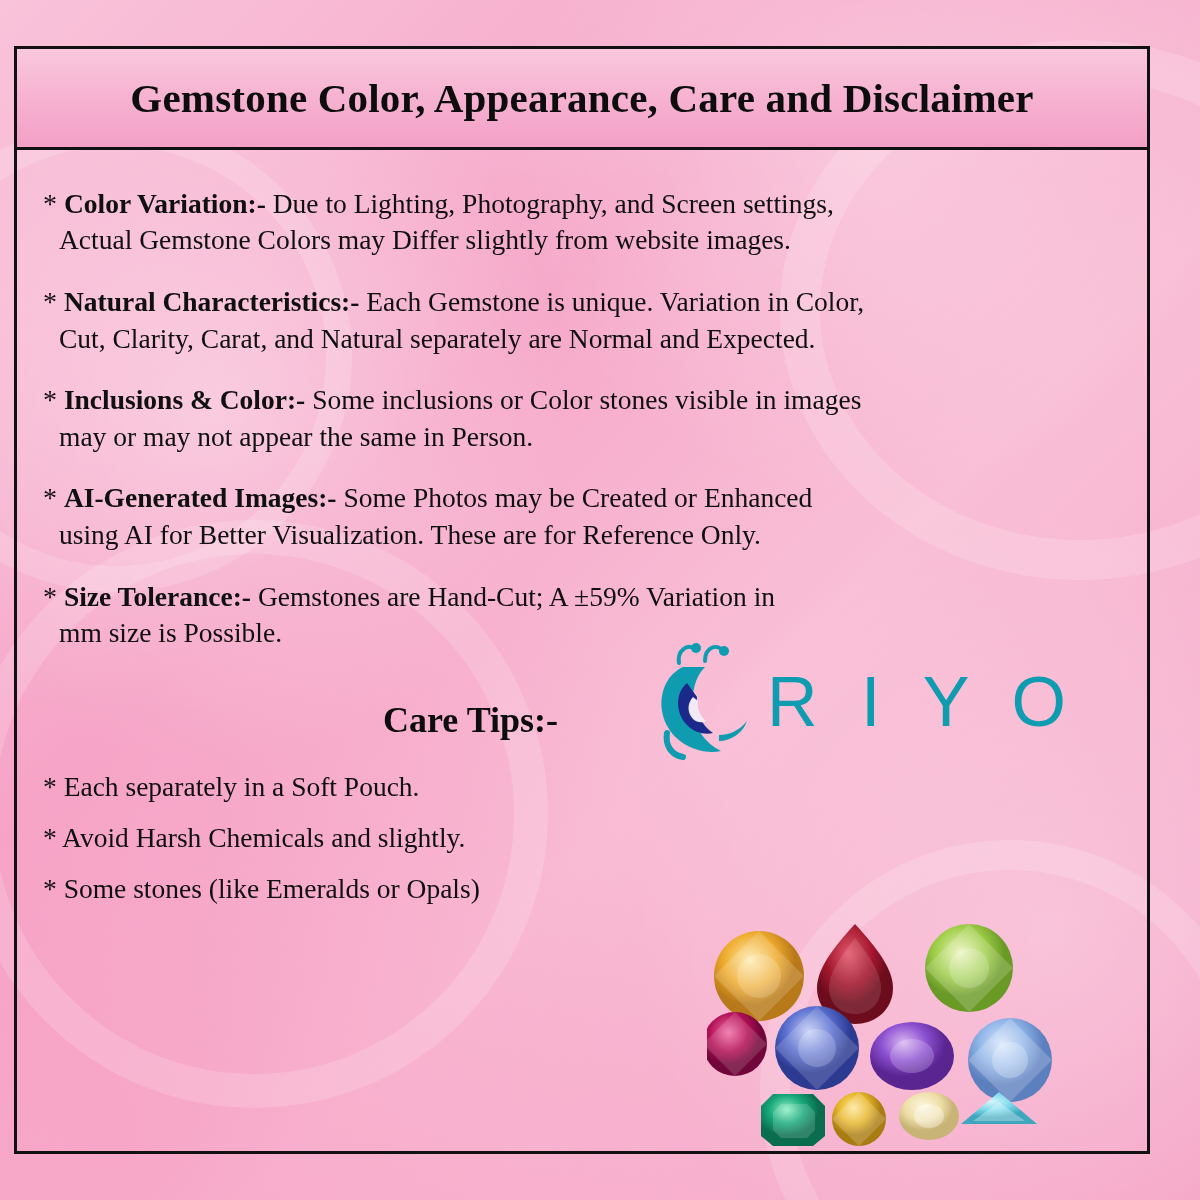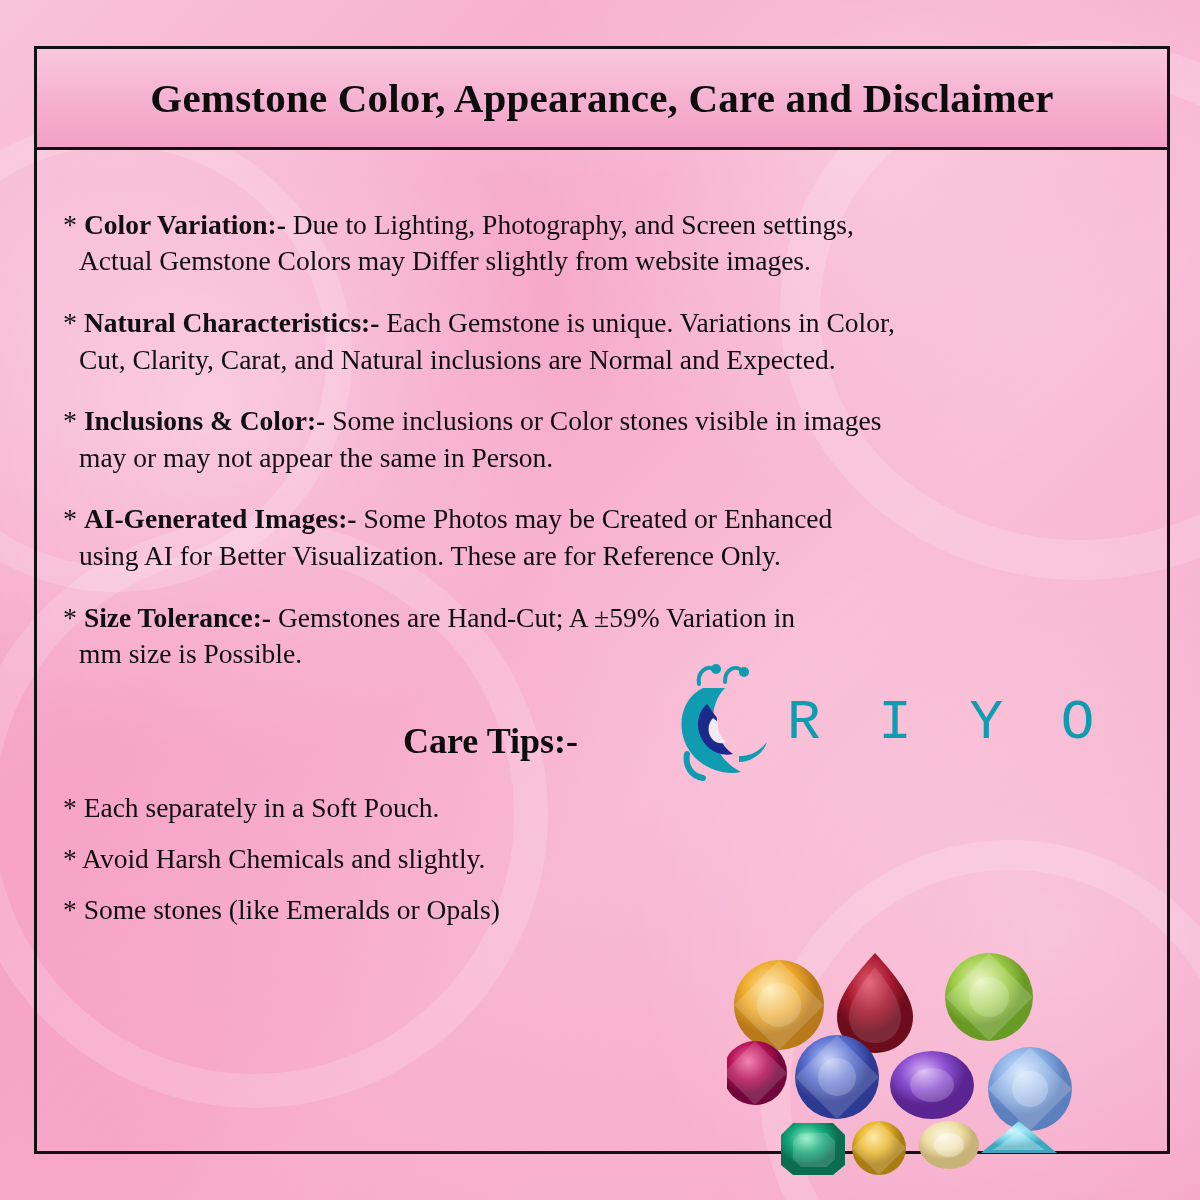--- a/index.html
+++ b/index.html
@@ -33,21 +33,21 @@
     border: 26px solid rgba(255,255,255,0.16);
     pointer-events: none;
   }
   .swirl.s1 { left: -120px; top: 120px; width: 420px; height: 420px; }
   .swirl.s2 { left: -40px; top: 520px; width: 520px; height: 520px; border-width: 34px; }
   .swirl.s3 { right: -180px; top: 40px; width: 520px; height: 460px; border-width: 40px; }
   .swirl.s4 { right: -60px; bottom: -140px; width: 440px; height: 440px; border-width: 30px; }
 
   #card {
     position: absolute;
-    left: 34px;
+    left: 14px;
     top: 46px;
     width: 1136px;
     height: 1108px;
     border: 3px solid #111;
     box-sizing: border-box;
     background: linear-gradient(180deg, rgba(255,255,255,0.12) 0%, rgba(255,255,255,0.0) 12%);
   }
 
   #title-bar {
     position: relative;
@@ -62,24 +62,23 @@
   #title {
     font-weight: bold;
     font-size: 41px;
     letter-spacing: 0.2px;
     color: #0d0d0d;
     white-space: nowrap;
   }
 
   #body {
     position: relative;
-    padding: 28px 26px 0 26px;
+    padding: 36px 26px 0 26px;
     height: calc(100% - 98px);
     box-sizing: border-box;
-    margin-top: 29px;
   }
 
   .clause {
     margin-bottom: 26px;
     font-size: 27.5px;
     line-height: 1.30;
     color: #101010;
   }
   .clause .star {
     font-size: 28px;
@@ -116,24 +115,24 @@
     display: flex;
     align-items: center;
     height: 130px;
   }
   #peacock {
     width: 120px;
     height: 130px;
     position: relative;
   }
   #logo-text {
-    font-size: 56px;
+    font-size: 70px;
     letter-spacing: 12px;
     color: #0f9bb0;
-    font-family: Liberation Mono, monospace;
+    font-family: Liberation Sans, sans-serif;
     margin-left: 4px;
     line-height: 1;
   }
 
   .tip {
     font-size: 27.5px;
     line-height: 1.28;
     color: #101010;
     margin-bottom: 16px;
     max-width: 700px;
@@ -170,22 +169,22 @@
     <div id="body">
 
       <div class="clause">
         <span class="star">*</span>
         <b>Color Variation:-</b><span> Due to Lighting, Photography, and Screen settings,</span>
         <span class="l2">Actual Gemstone Colors may Differ slightly from website images.</span>
       </div>
 
       <div class="clause">
         <span class="star">*</span>
-        <b>Natural Characteristics:-</b><span> Each Gemstone is unique. Variations in Color,</span>
-        <span class="l2">Cut, Clarity, Carat, and Natural inclusions are Normal and Expected.</span>
+        <b>Natural Characteristics:-</b><span> Each Gemstone is unique. Variation in Color,</span>
+        <span class="l2">Cut, Clarity, Carat, and Natural separately are Normal and Expected.</span>
       </div>
 
       <div class="clause">
         <span class="star">*</span>
         <b>Inclusions &amp; Color:-</b><span> Some inclusions or Color stones visible in images</span>
         <span class="l2">may or may not appear the same in Person.</span>
       </div>
 
       <div class="clause">
         <span class="star">*</span>

